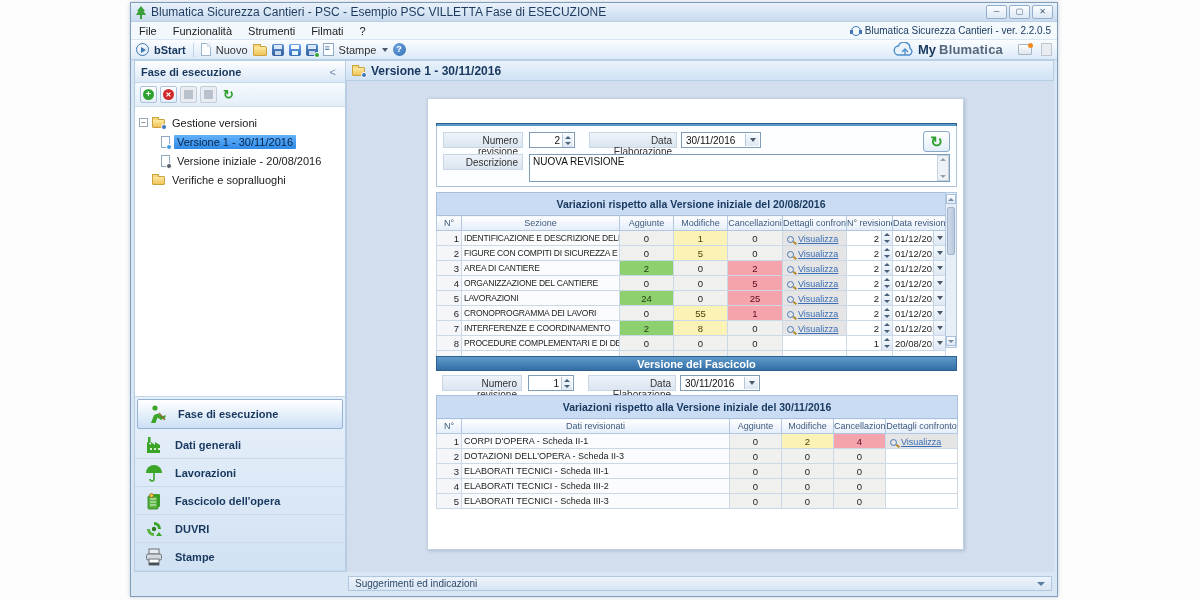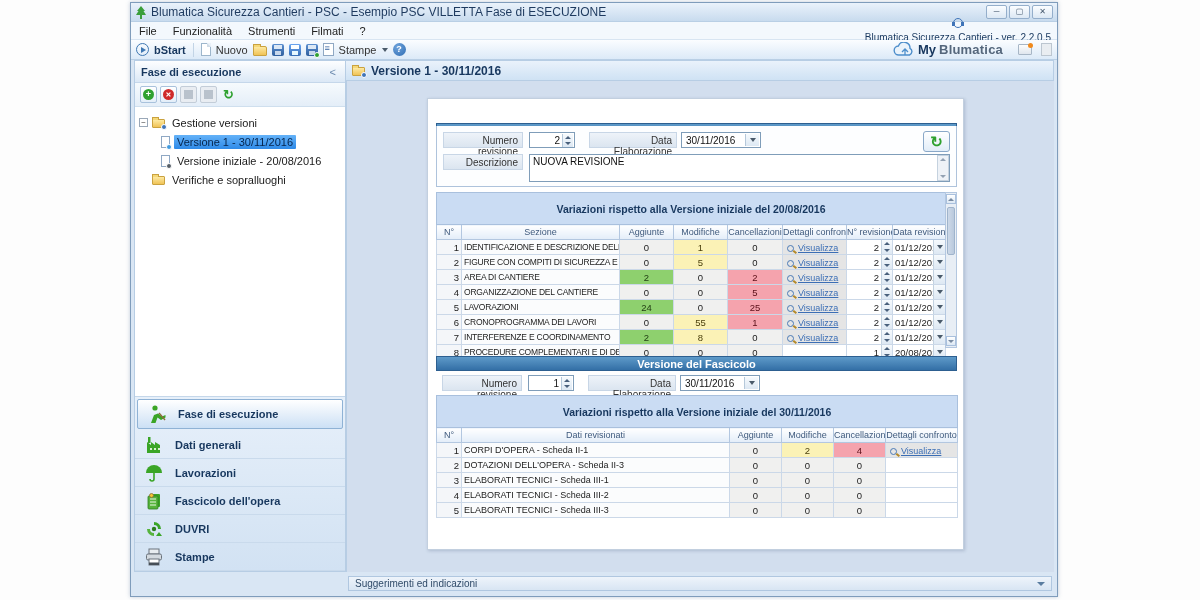--- a/index.html
+++ b/index.html
@@ -17,21 +17,21 @@
   .winbtn { width:21px; height:14px; border:1px solid #94aecb; border-radius:2px;
             background:linear-gradient(#fbfdff,#dce8f4); font-size:8px; line-height:12px;
             text-align:center; color:#44586e; }
   .app-icon svg { display:block; }
 
   
   .menubar { position:absolute; left:0; top:19px; right:0; height:18px; background:#f3f8fd;
              border-bottom:1px solid #d8e5f2; display:flex; align-items:center; font-size:11px; color:#222; }
   .menu-item { padding:1px 8px; }
   .menubar .spacer { flex:1; }
-  .version-area { display:flex; align-items:center; gap:4px; padding-right:6px; font-size:10px; color:#17375e;flex-direction:column; }
+  .version-area { display:flex; align-items:center; gap:4px; padding-right:6px; font-size:10px; color:#17375e; }
   .headset-ic { width:10px; height:10px; border:1.5px solid #3f74b8; border-radius:50%; position:relative; }
   .headset-ic:before, .headset-ic:after { content:""; position:absolute; width:3px; height:4px; background:#3f74b8; top:3px; }
   .headset-ic:before{ left:-2px;} .headset-ic:after{ right:-2px;}
 
   
   .toolbar { position:absolute; left:0; top:37px; right:0; height:20px;
              background:linear-gradient(#fbfdff,#dceaf8); border-bottom:1px solid #b9cfe5;
              display:flex; align-items:center; padding:0 5px; gap:5px; font-size:11px; color:#333; }
   .tb-sep { width:1px; height:14px; background:#c2d4e6; margin:0 2px; }
   .bstart-ic { width:13px; height:13px; border:1.5px solid #3e77b2; border-radius:50%; position:relative; }
@@ -147,21 +147,21 @@
   .descarea { position:absolute; left:92px; top:28px; right:6px; height:28px; border:1px solid #7f9db9;
               font-size:10px; font-family:"Liberation Sans",sans-serif; padding:1px 14px 1px 3px; resize:none;
               overflow:hidden; color:#111; }
   .v-scr { position:absolute; right:7px; top:29px; width:12px; height:26px; background:#eef2f7;
            border:1px solid #c5d2df; display:flex; flex-direction:column; justify-content:space-between;
            align-items:center; padding:2px 0; }
 
   
   table { border-collapse:collapse; table-layout:fixed; background:#fff; }
   .tbl-title { background:#cadcf3; border:1px solid #a9c0dd; font-weight:bold; font-size:10.5px;
-               color:#17375e; text-align:center; height:32px; line-height:14px; }
+               color:#17375e; text-align:center; height:23px; line-height:14px; }
   th { background:linear-gradient(#ffffff,#e3edf9); border:1px solid #b3c7e0; font-size:9px; font-weight:normal;
        color:#3f5a7d; height:15px; overflow:hidden; white-space:nowrap; }
   td { border:1px solid #cbd8e8; font-size:9.5px; color:#222; height:15px; overflow:hidden; white-space:nowrap;
        padding:0 2px; background:#fbfcfd; }
   td.num { text-align:right; background:#f4f6f9; }
   td.sez { font-size:8.5px; letter-spacing:-.2px; }
   td.val { text-align:center; background:#f0f0ef; }
   td.val.green { background:#8ed06e; color:#1f3a12; }
   td.val.yellow { background:#fbf2b6; color:#4a3f0c; }
   td.val.pink  { background:#f5a3ad; color:#5a0f18; }

